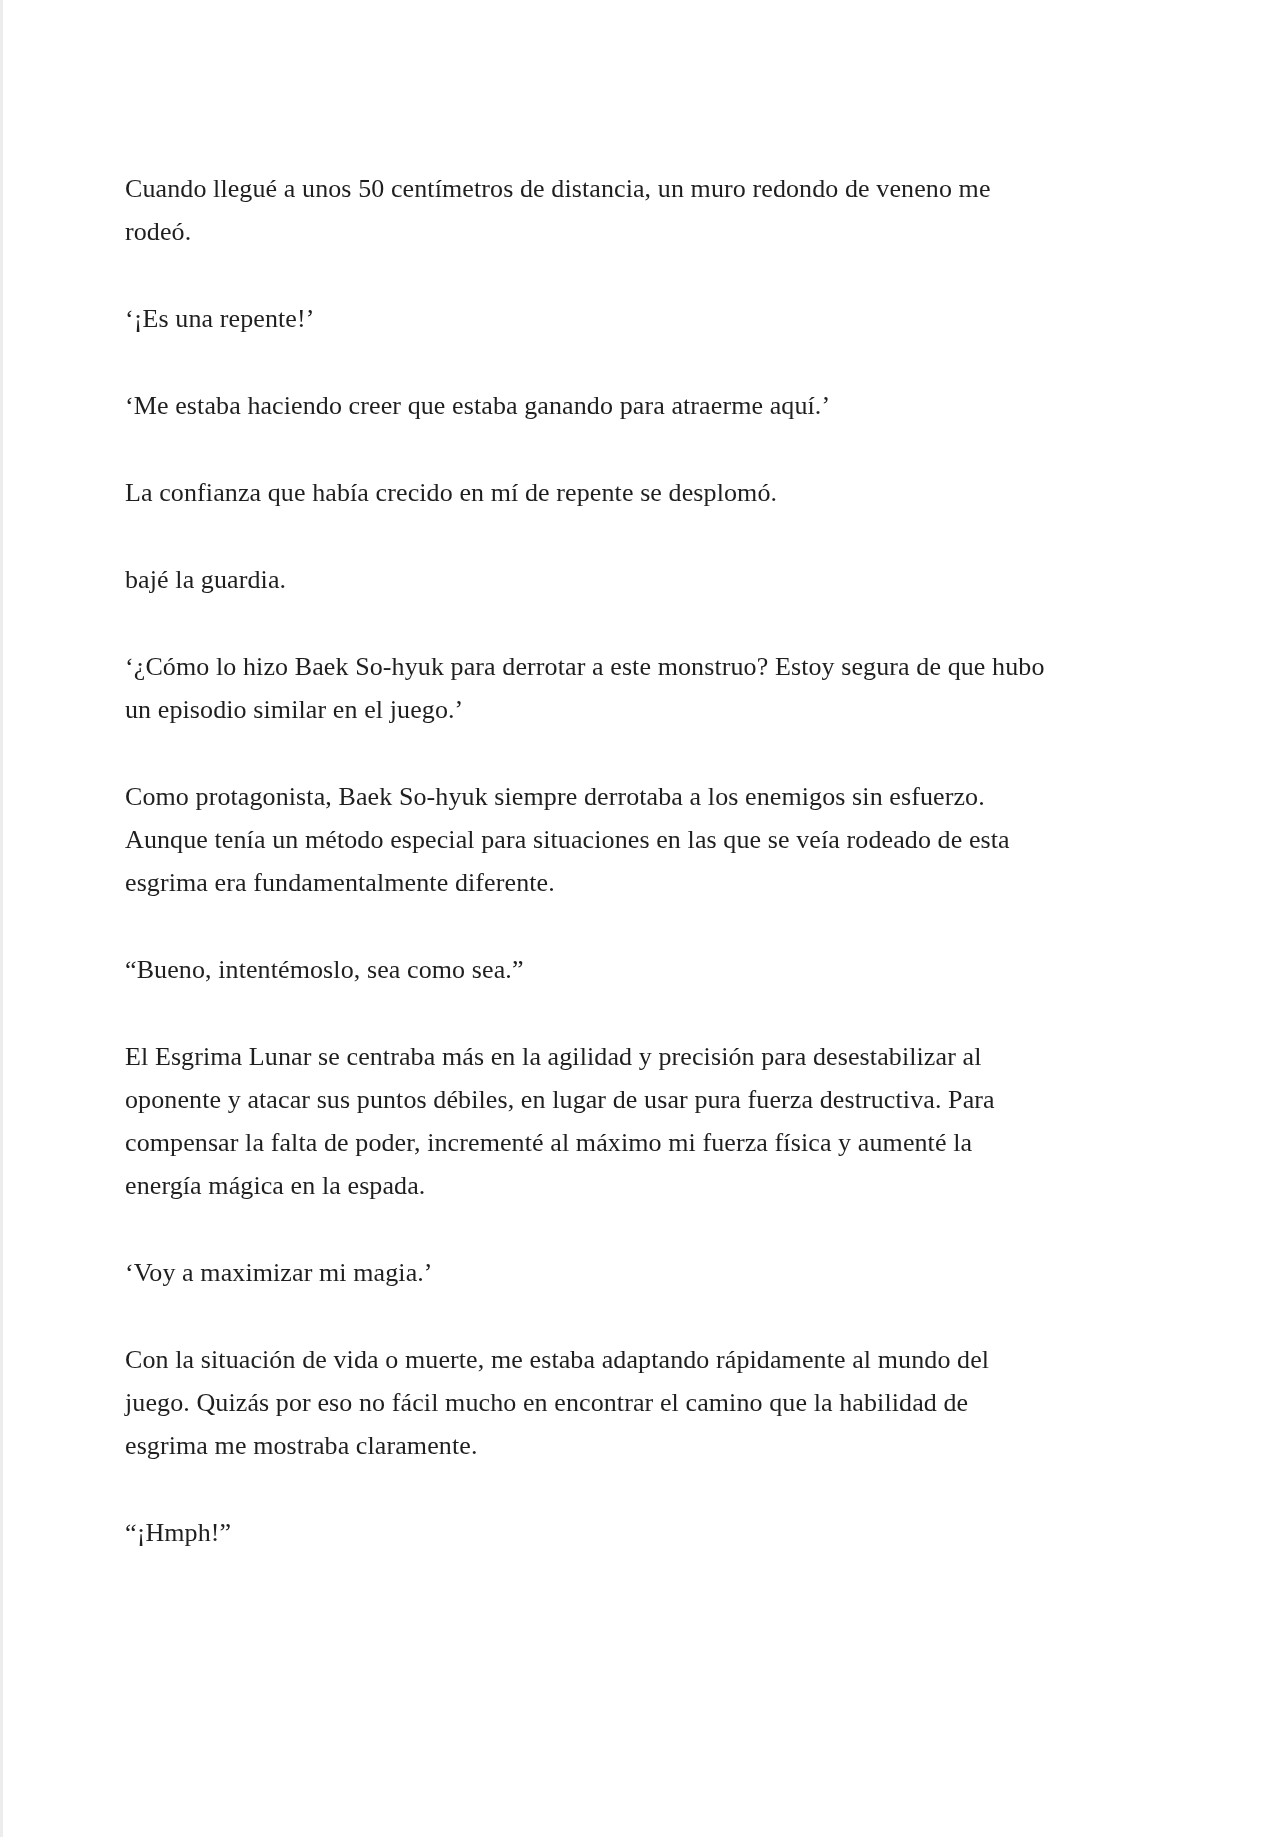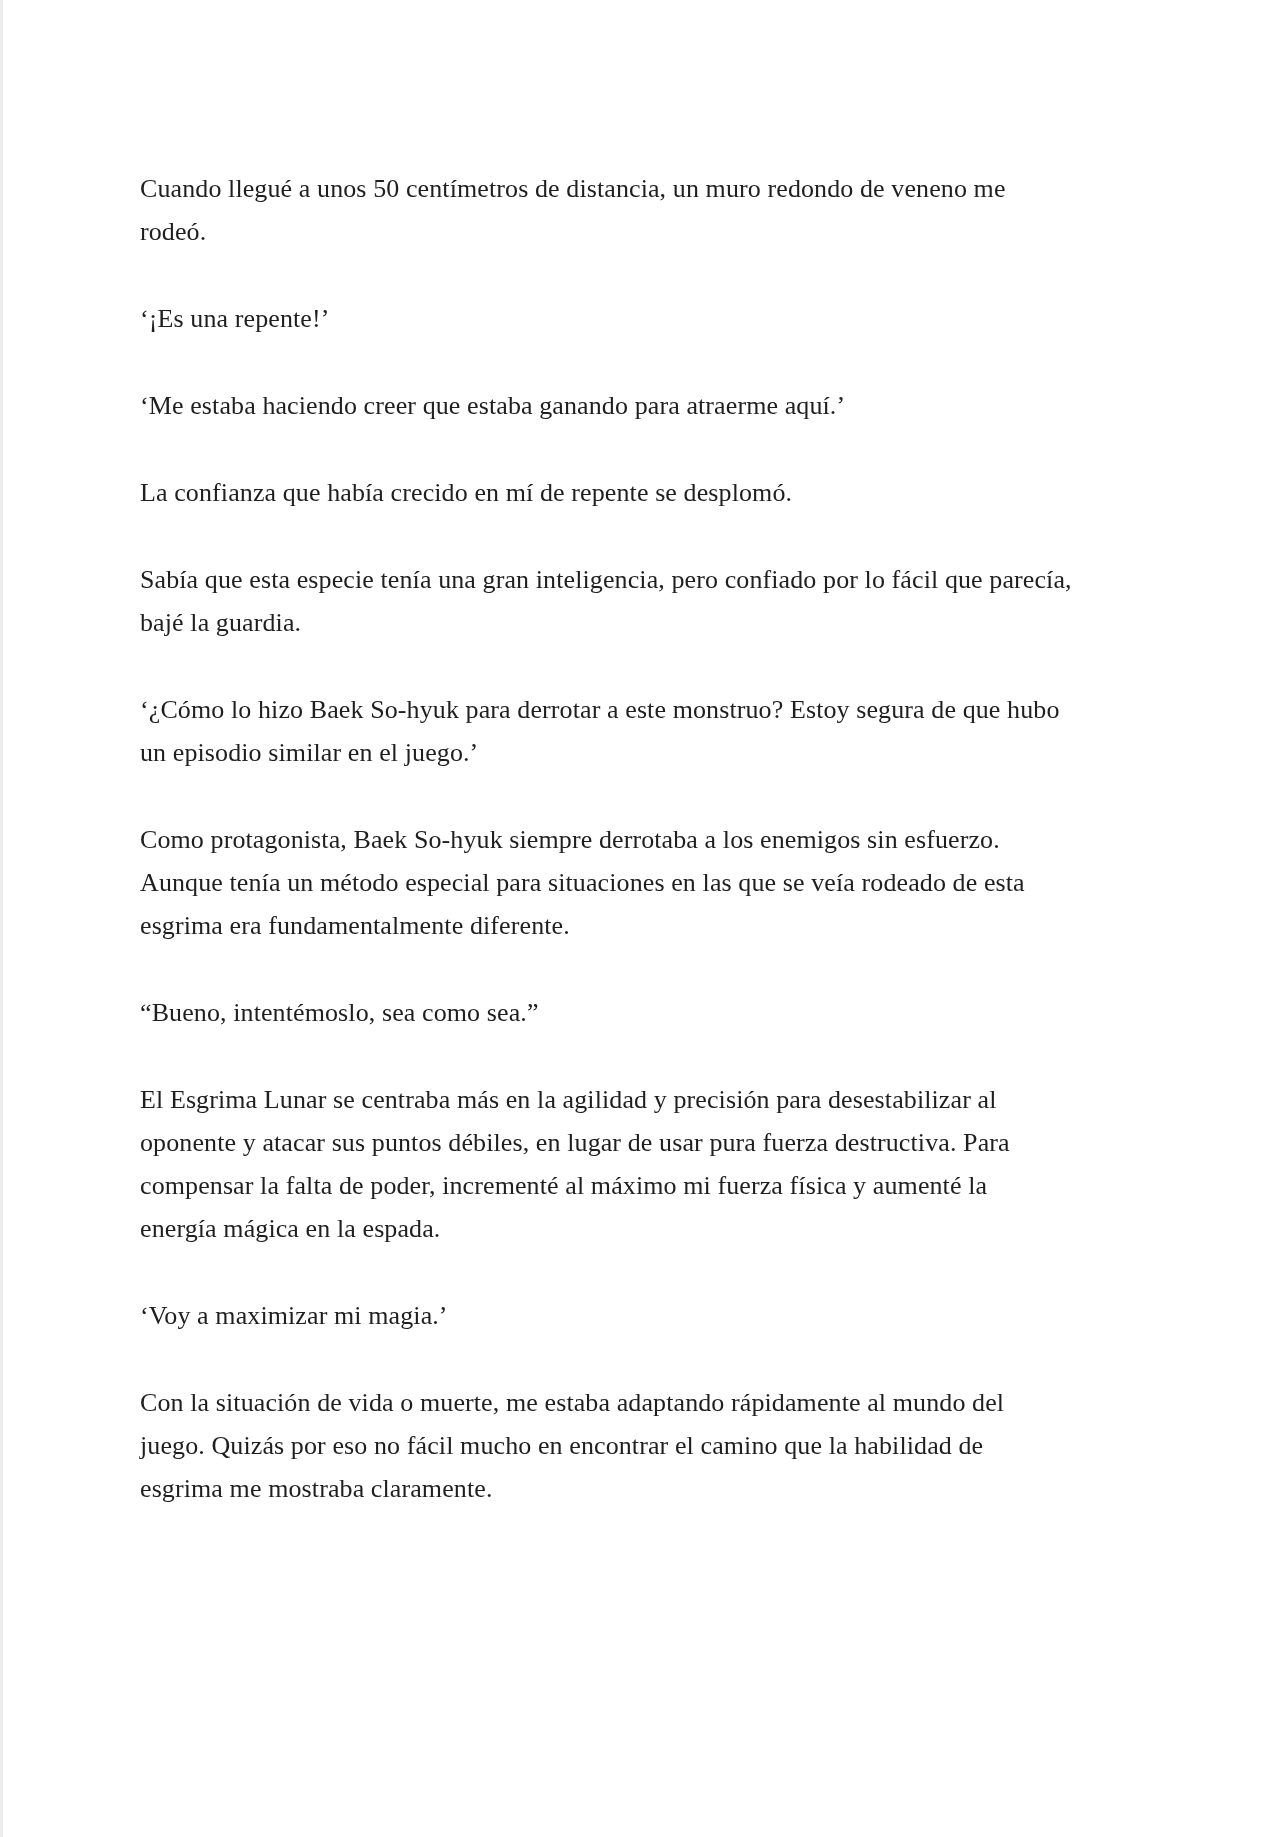--- a/index.html
+++ b/index.html
@@ -16,21 +16,21 @@
       color: #1f1f1f;
     }
     .edge-strip {
       position: absolute;
       left: 0; top: 0;
       width: 3px; height: 1837px;
       background: #ececec;
     }
     .page {
       position: absolute;
-      left: 140px;
+      left: 125px;
       top: 167px;
       width: 1060px;
     }
     .para {
       margin: 0 0 44px 0;
       font-size: 26px;
       line-height: 43px;
       white-space: nowrap;
       letter-spacing: 0.1px;
     }
@@ -52,21 +52,20 @@
   <p class="para">
     <span class="line">‘¡Es una repente!’</span>
   </p>
   <p class="para">
     <span class="line">‘Me estaba haciendo creer que estaba ganando para atraerme aquí.’</span>
   </p>
   <p class="para">
     <span class="line">La confianza que había crecido en mí de repente se desplomó.</span>
   </p>
   <p class="para">
-    <span class="line">Sabía que esta especie tenía una gran inteligencia, pero confiado por lo fácil que parecía,</span>
     <span class="line">bajé la guardia.</span>
   </p>
   <p class="para">
     <span class="line">‘¿Cómo lo hizo Baek So-hyuk para derrotar a este monstruo? Estoy segura de que hubo</span>
     <span class="line">un episodio similar en el juego.’</span>
   </p>
   <p class="para">
     <span class="line">Como protagonista, Baek So-hyuk siempre derrotaba a los enemigos sin esfuerzo.</span>
     <span class="line">Aunque tenía un método especial para situaciones en las que se veía rodeado de esta</span>
     <span class="line">esgrima era fundamentalmente diferente.</span>
@@ -81,13 +80,16 @@
     <span class="line">energía mágica en la espada.</span>
   </p>
   <p class="para">
     <span class="line">‘Voy a maximizar mi magia.’</span>
   </p>
   <p class="para">
     <span class="line">Con la situación de vida o muerte, me estaba adaptando rápidamente al mundo del</span>
     <span class="line">juego. Quizás por eso no fácil mucho en encontrar el camino que la habilidad de</span>
     <span class="line">esgrima me mostraba claramente.</span>
   </p>
+  <p class="para">
+    <span class="line">“¡Hmph!”</span>
+  </p>
 </div>
 
 </body></html>

